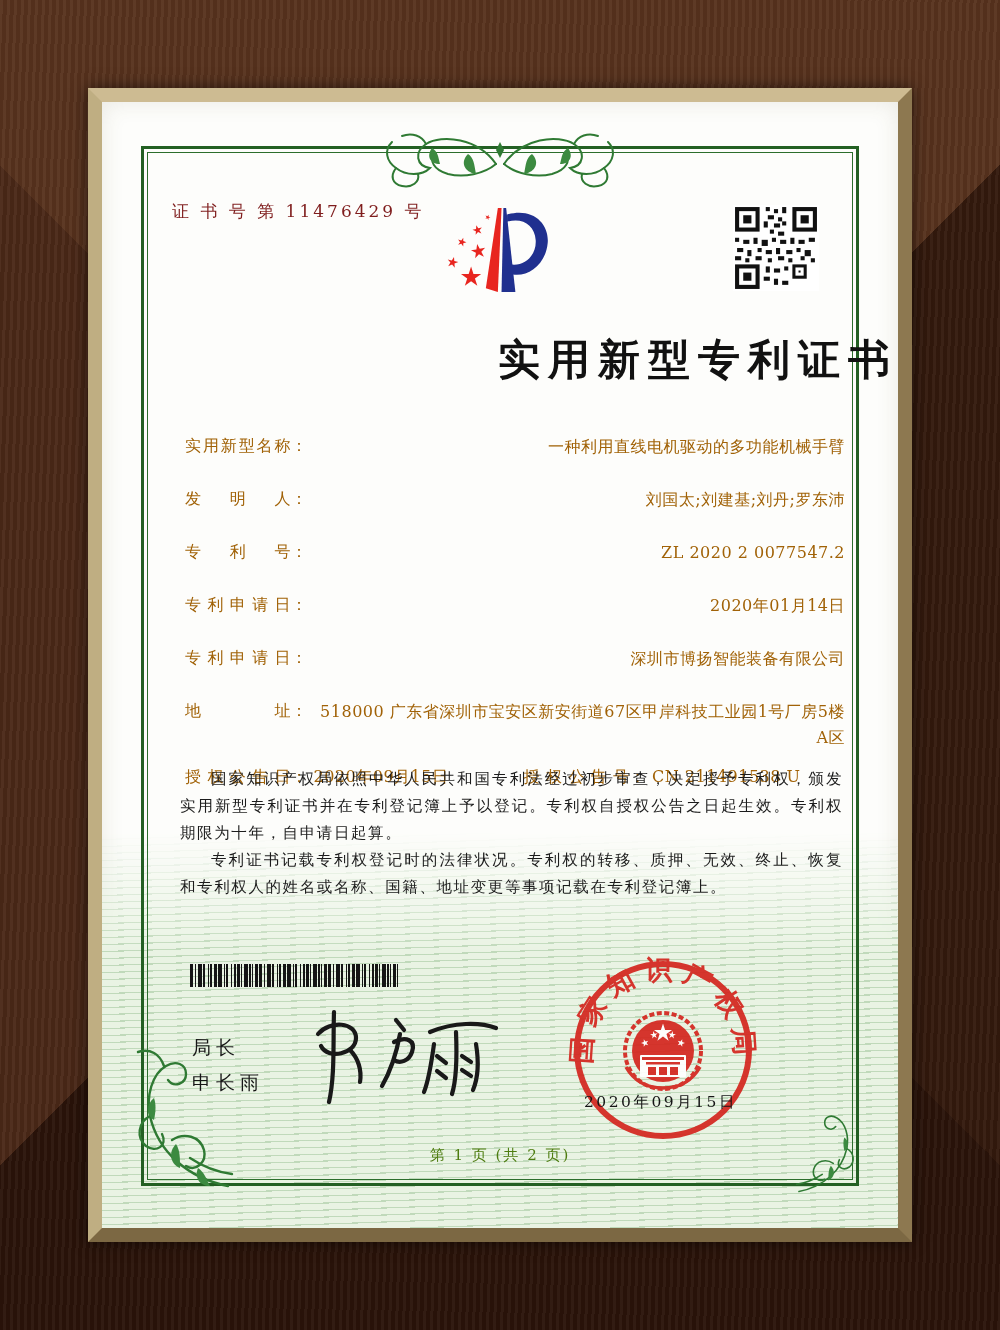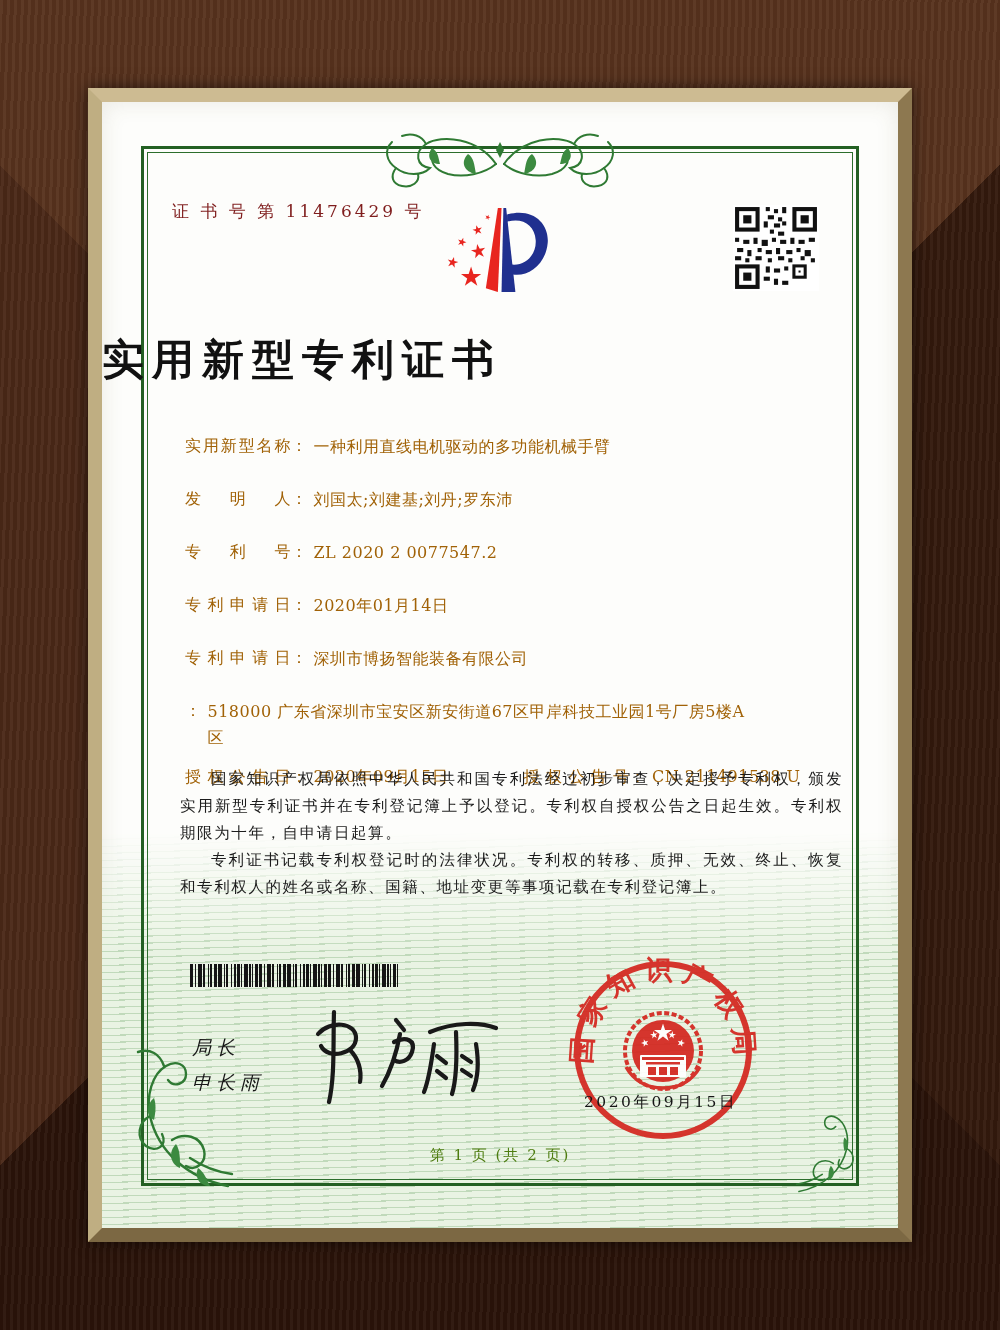--- a/index.html
+++ b/index.html
@@ -40,37 +40,37 @@
   
   .green-border{position:absolute;left:39px;right:39px;top:44px;bottom:42px;
     border:3px solid #236023;}
   .green-border::after{content:"";position:absolute;inset:3px;border:1px solid #2c6e2c;}
   
   .abs{position:absolute;}
   .cert-no{left:70px;top:98px;font-size:17px;letter-spacing:3px;color:#7f1d1d;}
   .ornament{left:270px;top:26px;width:256px;height:64px;}
   .logo{left:336px;top:94px;width:140px;height:120px;}
   .qr{left:631px;top:103px;width:86px;height:86px;}
-  .title{left:0;right:0;top:230px;text-align:left;font-size:42px;font-weight:bold;
+  .title{left:0;right:0;top:230px;text-align:right;font-size:42px;font-weight:bold;
     letter-spacing:8px;color:#111;}
   .fields{left:83px;right:53px;top:332px;font-size:16px;color:#a16207;letter-spacing:.5px;}
   .frow{display:flex;line-height:23px;margin-bottom:27px;}
   .flabel{display:inline-block;width:106px;text-align:justify;text-align-last:justify;flex:none;}
   .colon{flex:none;margin-right:6px;}
-  .fvalue{flex:1;line-height:26px;}
+  .fvalue{flex:1;line-height:26px;text-align:right;}
   .grant-row{display:flex;margin-bottom:0;}
   .pair{display:flex;}
   .pair .gval{width:188px;}
   .pair2{margin-left:22px;}
   .paras{left:78px;right:55px;top:664px;font-size:15.5px;line-height:27px;
     letter-spacing:1.6px;color:#1c1c1c;text-align:justify;}
   .paras p{margin:0;text-indent:2em;}
   .barcode{left:88px;top:862px;width:208px;height:23px;}
   .commissioner{left:90px;top:928px;font-family:"DejaVu Sans","Liberation Sans",sans-serif;
-    font-size:19px;letter-spacing:5px;color:#161616;line-height:35px;font-style:italic;}
+    font-size:19px;letter-spacing:5px;color:#161616;line-height:35px;}
   .signature{left:202px;top:896px;width:210px;height:115px;}
   .seal{left:466px;top:853px;width:190px;height:190px;}
   .seal-date{left:482px;top:990px;font-size:15.5px;letter-spacing:2.5px;color:#151515;z-index:5;}
   .page-info{left:0;right:0;top:1044px;text-align:center;font-size:15px;letter-spacing:2px;color:#4d7c0f;}
   .flourish-left{left:26px;top:938px;width:115px;height:150px;}
   .flourish-right{right:30px;top:1000px;width:86px;height:92px;transform:scaleX(-1);}
 </style>
 </head>
 <body>
 
@@ -200,20 +200,21 @@
           <span class="flabel">专利申请日</span>
             <span class="colon">：</span>
             <span class="fvalue">2020年01月14日</span>
         </div>
         <div class="frow">
           <span class="flabel">专利申请日</span>
             <span class="colon">：</span>
             <span class="fvalue">深圳市博扬智能装备有限公司</span>
         </div>
         <div class="frow" style="margin-bottom:14px;">
+          <span class="flabel">地址</span>
             <span class="colon">：</span>
             <span class="fvalue" style="max-width:540px;">518000 广东省深圳市宝安区新安街道67区甲岸科技工业园1号厂房5楼A区</span>
         </div>
         <div class="frow grant-row">
           <span class="pair">
             <span class="flabel">授权公告日</span>
               <span class="colon">：</span>
               <span class="gval">2020年09月15日</span>
           </span>
           <span class="pair pair2">

